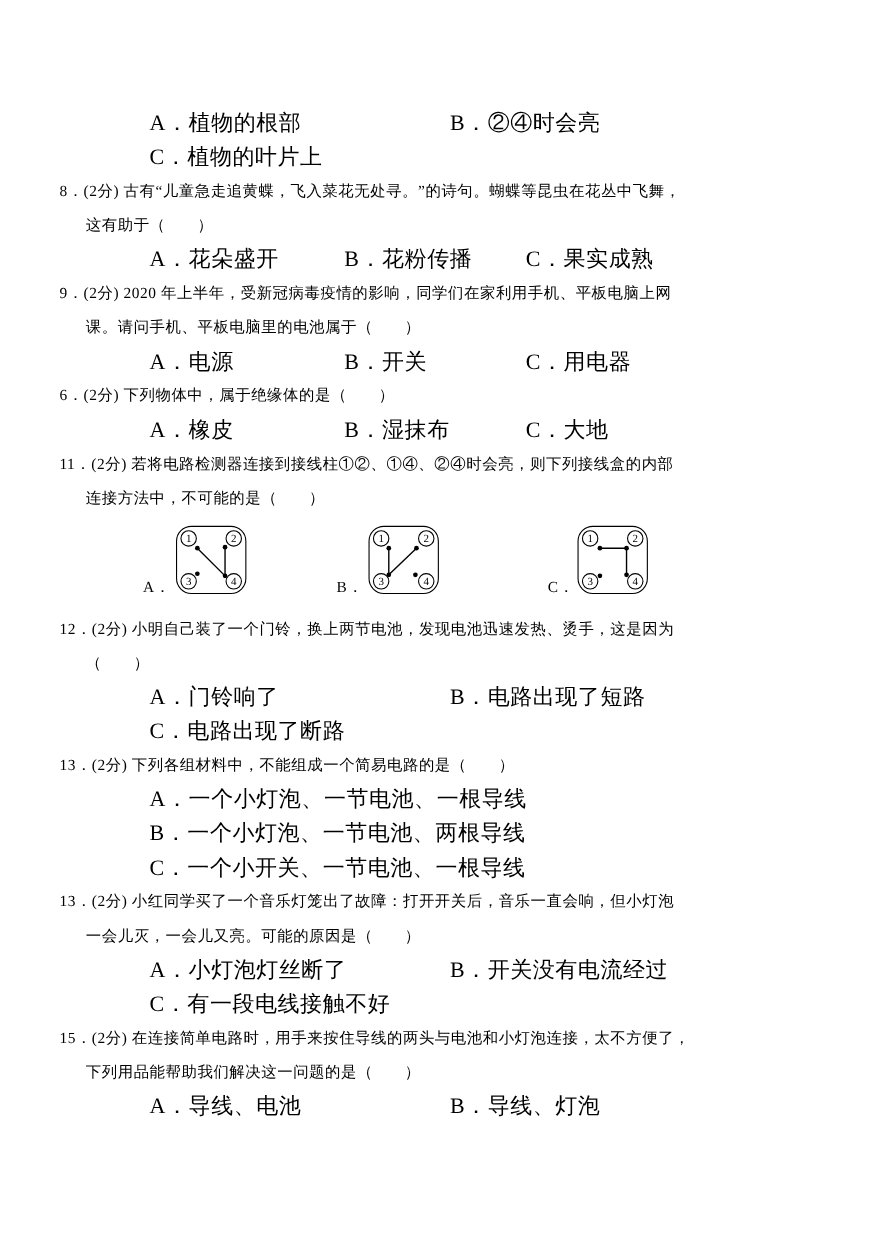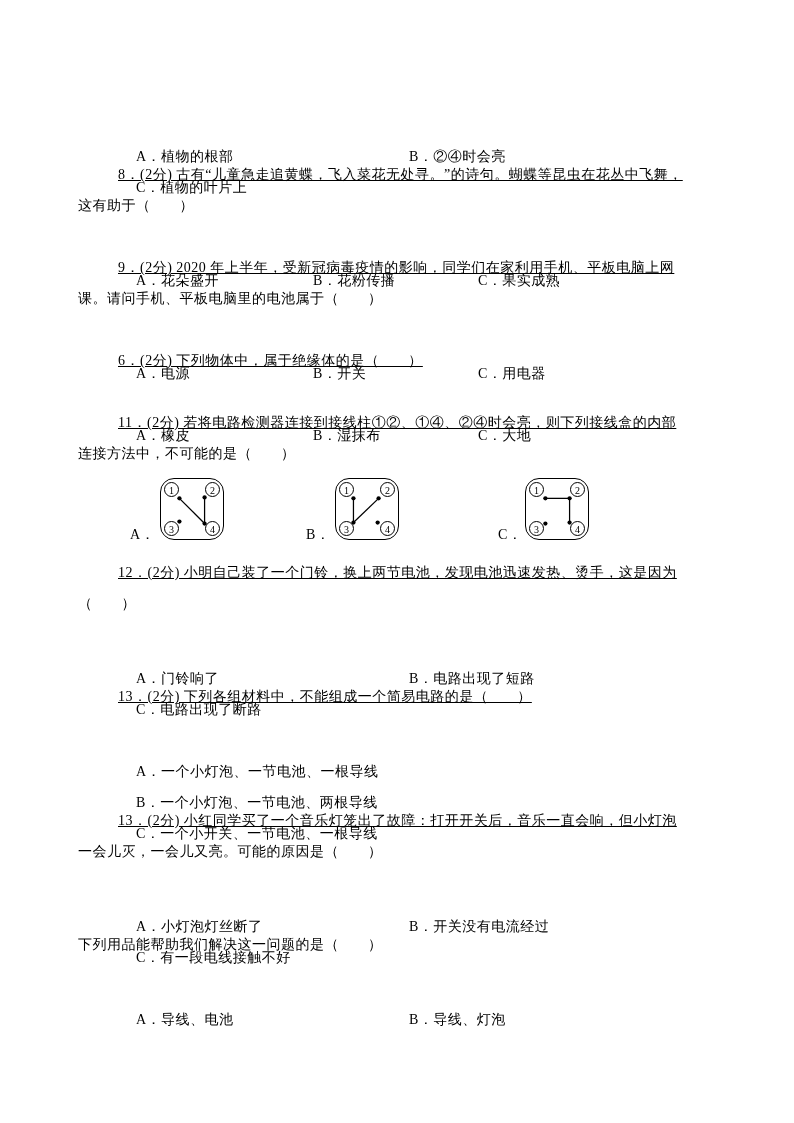--- a/index.html
+++ b/index.html
@@ -7,24 +7,24 @@
     width:794px;height:1123px;
     background:#ffffff;color:#000000;
     font-family:"Liberation Serif","DejaVu Serif",serif;
     overflow:hidden;
   }
   .doc{position:relative;width:794px;height:1123px;padding-top:97px;box-sizing:border-box;}
   .line{
     height:31px;line-height:31px;font-size:14px;
     white-space:pre;letter-spacing:0.5px;
   }
-  .qline{padding-left:118px;text-decoration:underline;}
+  .qline{padding-left:54px;}
   .cont{padding-left:78px;}
   .opts{position:relative;height:31px;}
-  .opt{position:absolute;top:0;height:31px;line-height:31px;font-size:14px;white-space:pre;letter-spacing:0.5px;margin-top:44px;}
+  .opt{position:absolute;top:0;height:31px;line-height:31px;font-size:20px;white-space:pre;letter-spacing:0.5px;}
   .colA{left:136px;}
   .colB2{left:409px;}
   .colB3{left:313px;}
   .colC3{left:478px;font-family:Liberation Serif, serif;}
   
   .diagrams{position:relative;height:88px;}
   .diag-label{position:absolute;top:56px;height:20px;line-height:20px;font-size:14px;letter-spacing:0.5px;}
   .jbox{
     position:absolute;top:9px;width:64px;height:62px;
     border:1.5px solid #000;border-radius:14px;box-sizing:border-box;
@@ -155,19 +155,20 @@
   <div class="line qline">13．(2分) 小红同学买了一个音乐灯笼出了故障：打开开关后，音乐一直会响，但小灯泡</div>
   <div class="line cont">一会儿灭，一会儿又亮。可能的原因是（　　）</div>
   <div class="opts">
     <span class="opt colA">A．小灯泡灯丝断了</span>
     <span class="opt colB2">B．开关没有电流经过</span>
   </div>
   <div class="opts">
     <span class="opt colA">C．有一段电线接触不好</span>
   </div>
 
+  <div class="line qline">15．(2分) 在连接简单电路时，用手来按住导线的两头与电池和小灯泡连接，太不方便了，</div>
   <div class="line cont">下列用品能帮助我们解决这一问题的是（　　）</div>
   <div class="opts">
     <span class="opt colA">A．导线、电池</span>
     <span class="opt colB2">B．导线、灯泡</span>
   </div>
 
 </div>
 
 </body></html>

